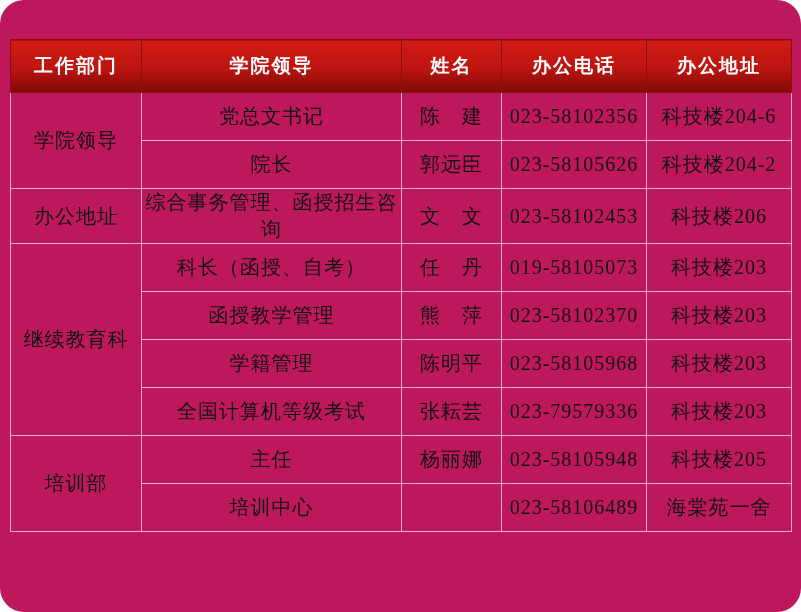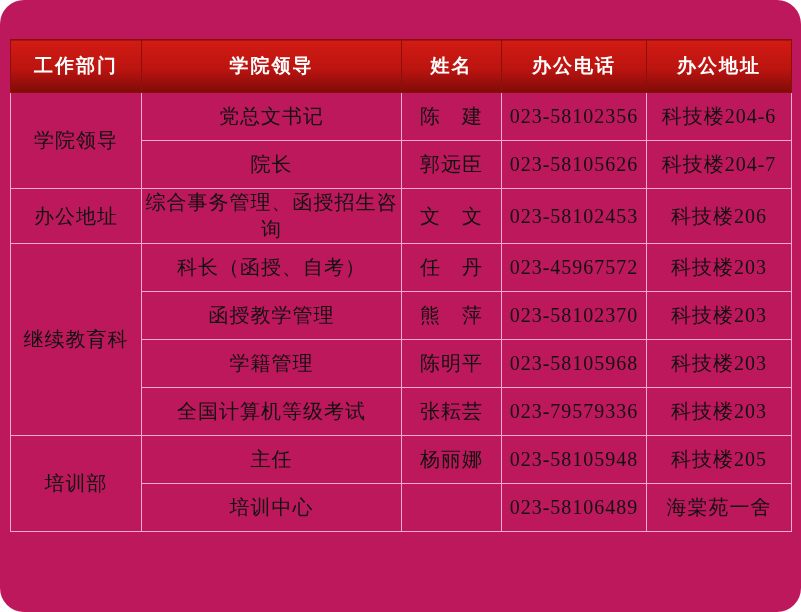--- a/index.html
+++ b/index.html
@@ -94,34 +94,34 @@
         <td class="dept-cell" rowspan="2">学院领导</td>
         <td class="post-cell">党总文书记</td>
         <td class="name-cell">陈　建</td>
         <td class="phone-cell">023-58102356</td>
         <td class="addr-cell">科技楼204-6</td>
       </tr>
       <tr>
         <td class="post-cell">院长</td>
         <td class="name-cell">郭远臣</td>
         <td class="phone-cell">023-58105626</td>
-        <td class="addr-cell">科技楼204-7</td>
+        <td class="addr-cell">科技楼204-2</td>
       </tr>
       <tr>
         <td class="dept-cell">办公地址</td>
         <td class="post-cell">综合事务管理、函授招生咨询</td>
         <td class="name-cell">文　文</td>
         <td class="phone-cell">023-58102453</td>
         <td class="addr-cell">科技楼206</td>
       </tr>
       <tr>
         <td class="dept-cell" rowspan="4">继续教育科</td>
         <td class="post-cell">科长（函授、自考）</td>
         <td class="name-cell">任　丹</td>
-        <td class="phone-cell">023-45967572</td>
+        <td class="phone-cell">019-58105073</td>
         <td class="addr-cell">科技楼203</td>
       </tr>
       <tr>
         <td class="post-cell">函授教学管理</td>
         <td class="name-cell">熊　萍</td>
         <td class="phone-cell">023-58102370</td>
         <td class="addr-cell">科技楼203</td>
       </tr>
       <tr>
         <td class="post-cell">学籍管理</td>

